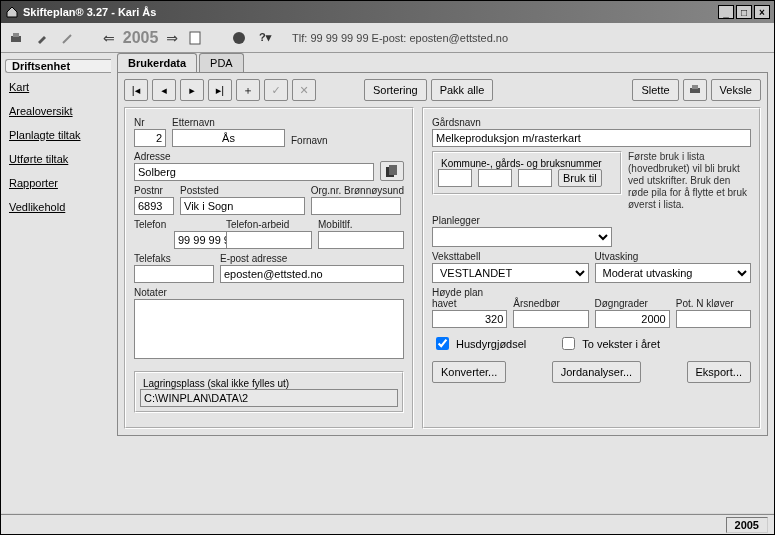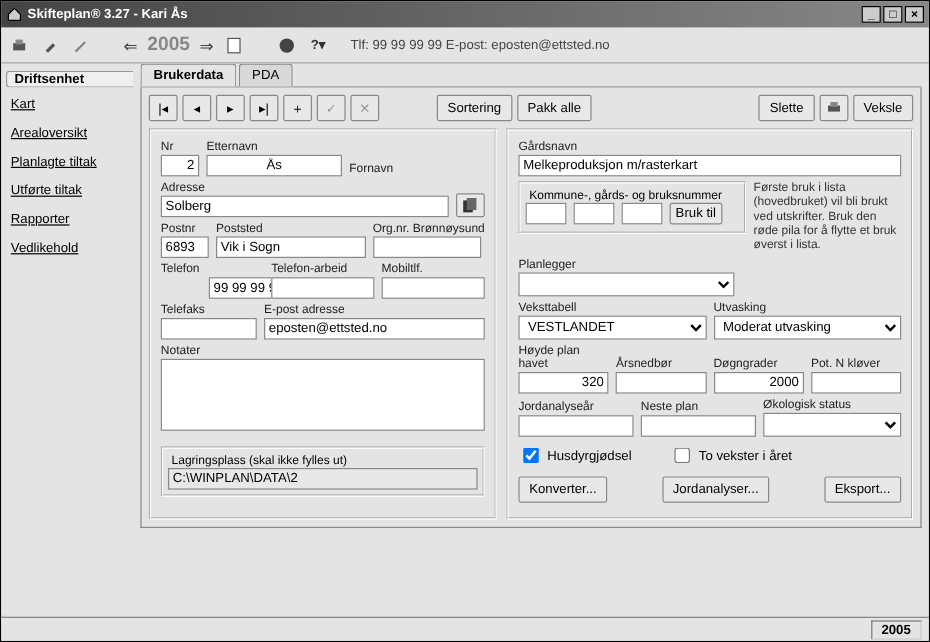--- a/index.html
+++ b/index.html
@@ -219,28 +219,20 @@
               <div style="flex:1"><label class="fld">Høyde plan havet</label>
                 <input type="text" style="width: 100%; text-align: right;" value="320"></div>
               <div style="flex:1"><label class="fld">Årsnedbør</label>
                 <input type="text" style="width: 100%;"></div>
               <div style="flex:1"><label class="fld">Døgngrader</label>
                 <input type="text" style="width: 100%; text-align: right;" value="2000"></div>
               <div style="flex:1"><label class="fld">Pot. N kløver</label>
                 <input type="text" style="width: 100%;"></div>
             </div>
 
-            <div class="row">
-              <div style="flex:1"><label class="fld">Jordanalyseår</label>
-                <input type="text" style="width: 100%;"></div>
-              <div style="flex:1"><label class="fld">Neste plan</label>
-                <input type="text" style="width: 100%;"></div>
-              <div style="flex:1.2"><label class="fld">Økologisk status</label>
-                <select style="width:100%"><option></option></select></div>
-            </div>
 
             <div class="row" style="margin-top:6px">
               <label class="cb">
                 <input type="checkbox" checked="" style="">
                 <span>Husdyrgjødsel</span>
                 </label>
               <span style="width:20px"></span>
               <label class="cb">
                 <input type="checkbox" style="">
                 <span>To vekster i året</span>

